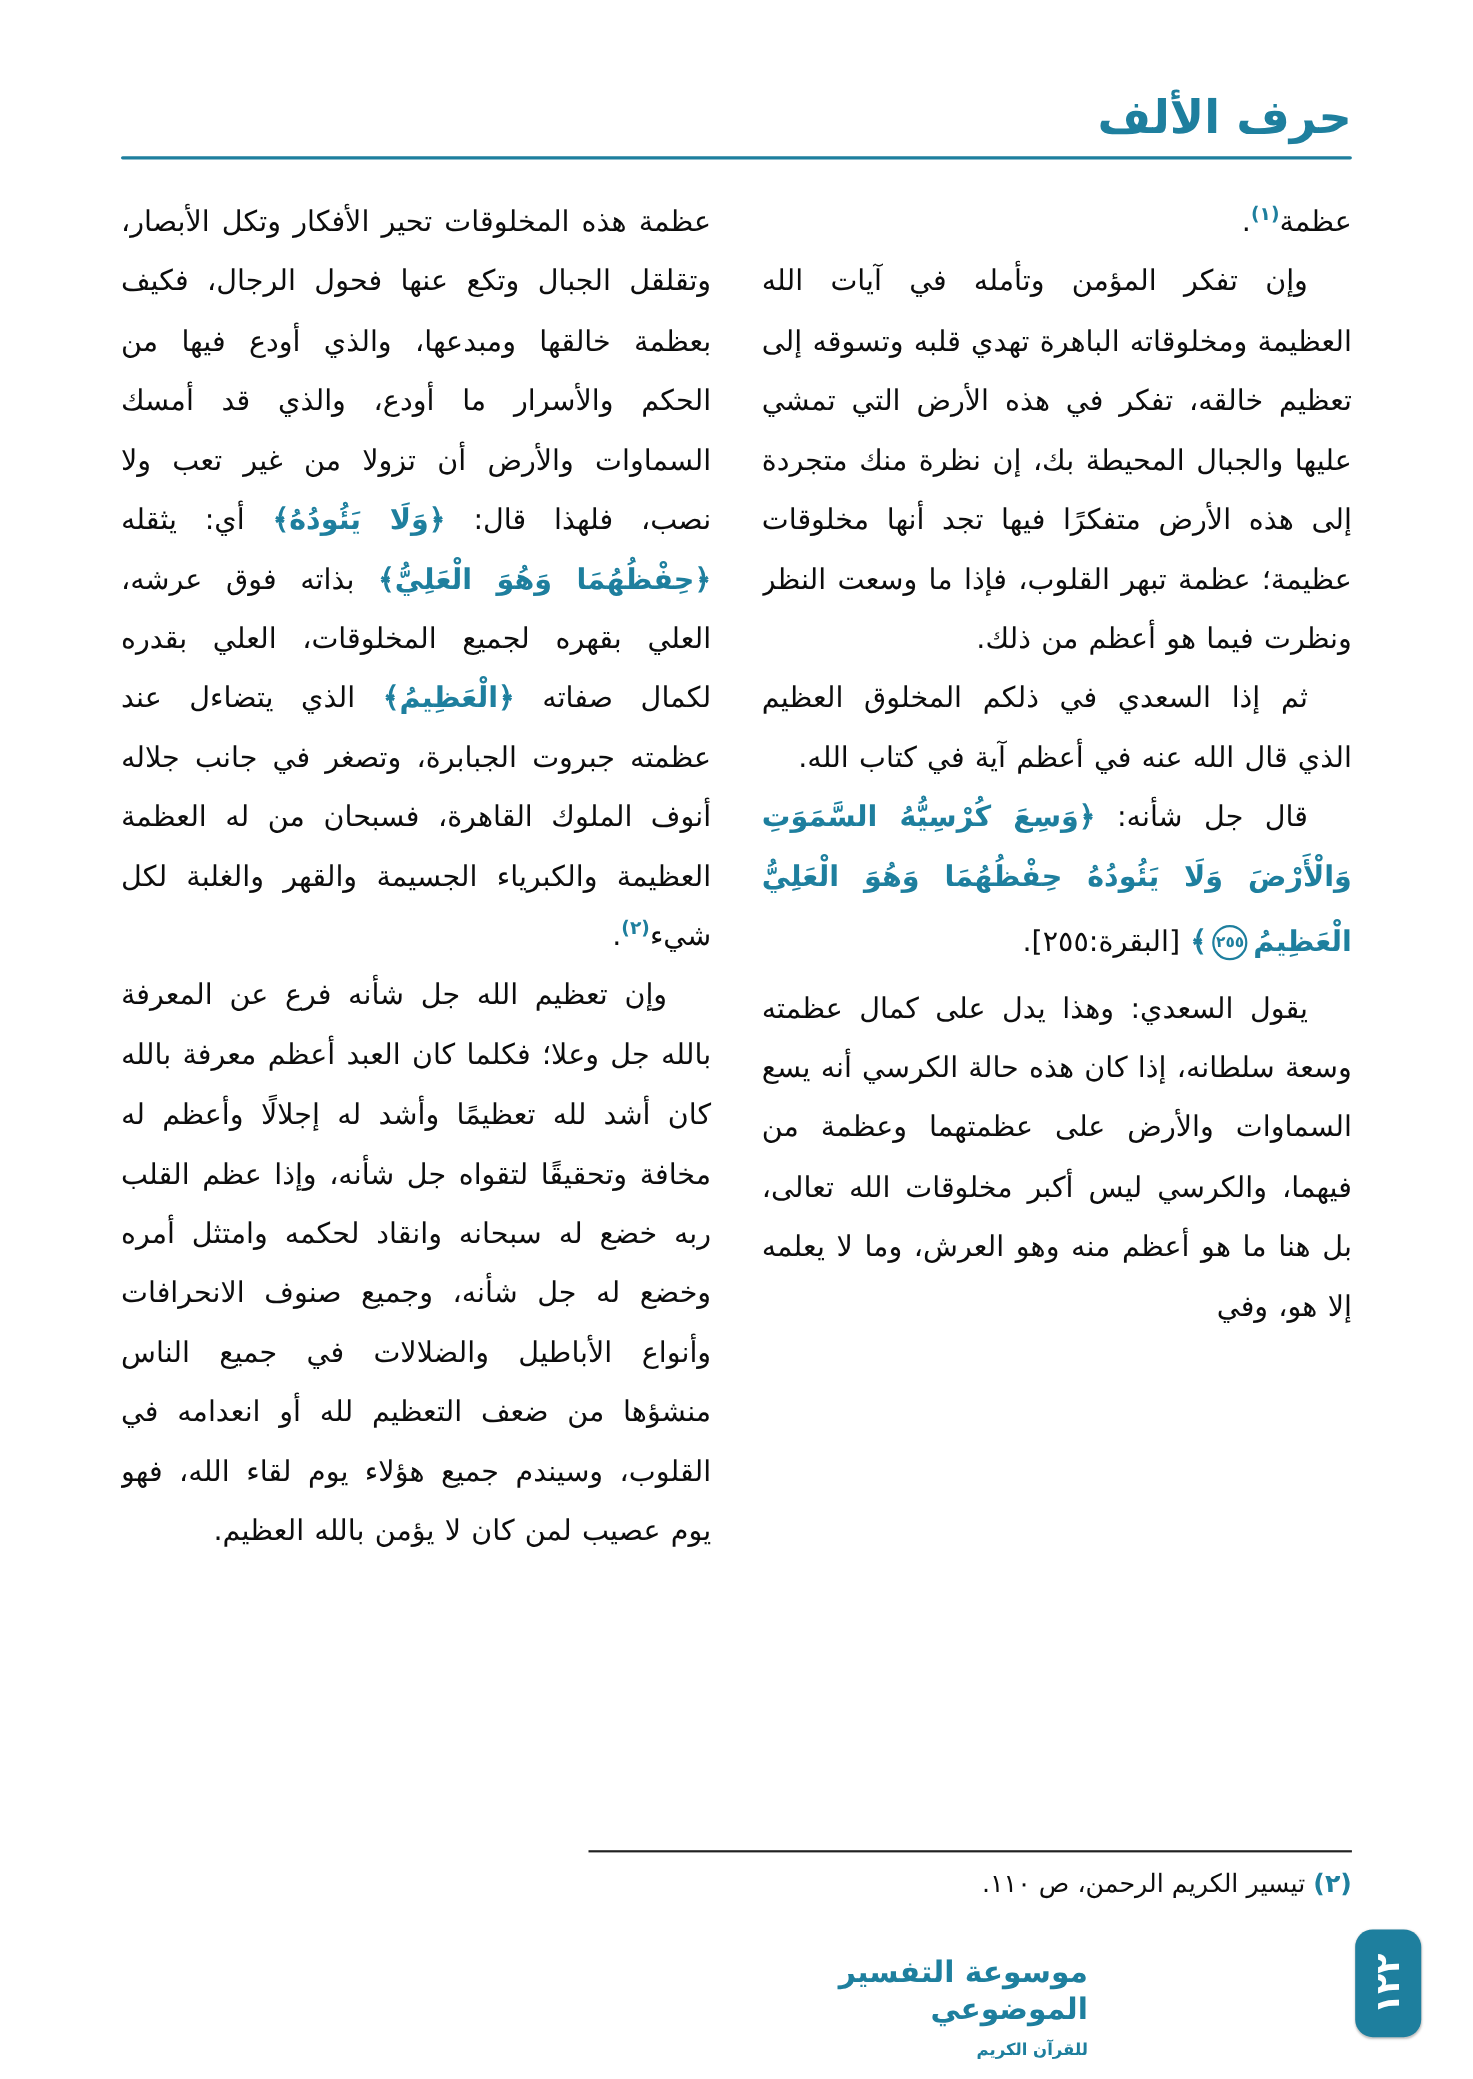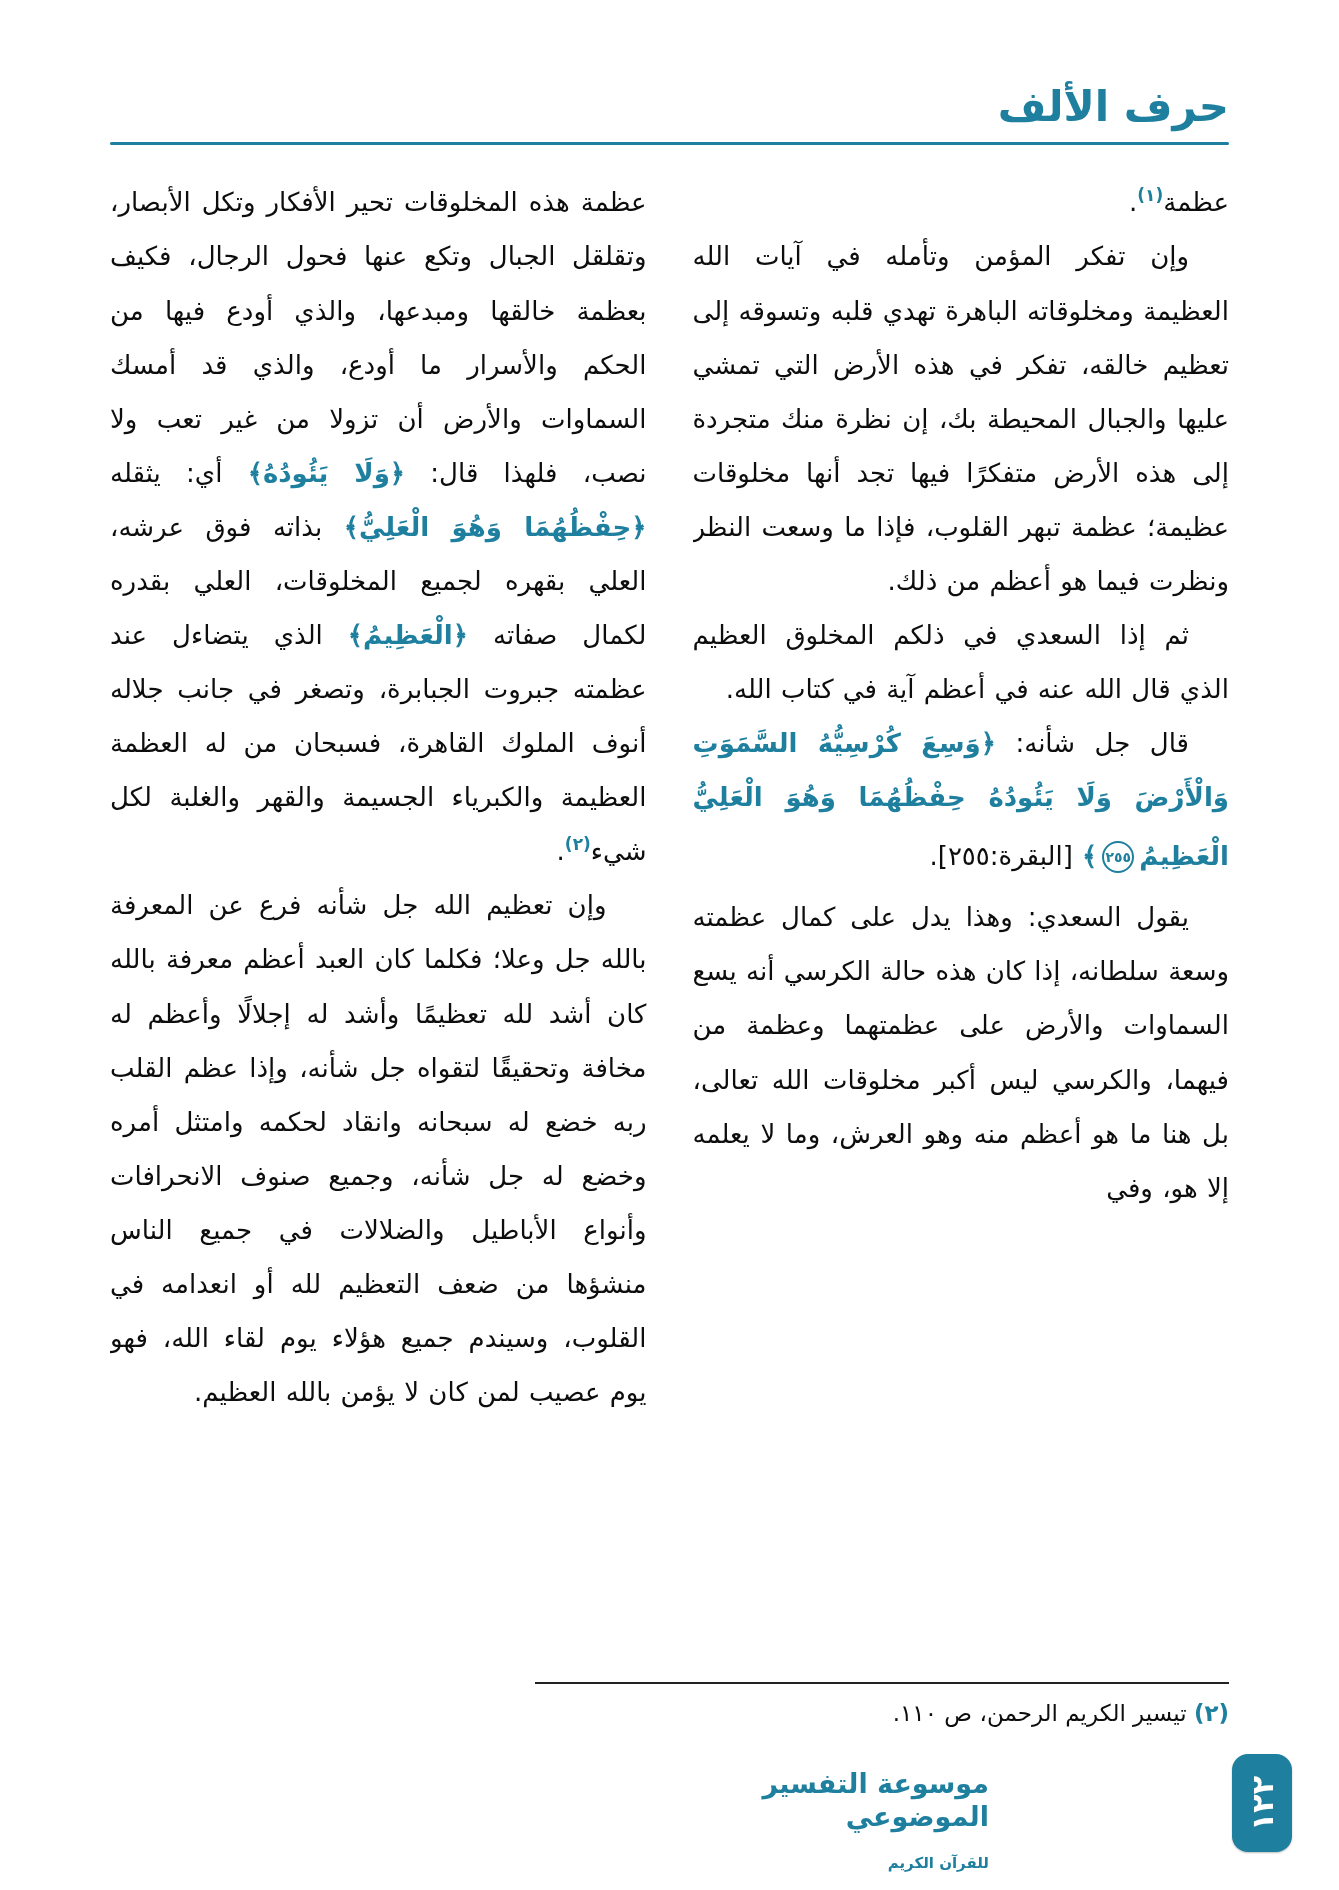--- a/index.html
+++ b/index.html
@@ -56,21 +56,21 @@
   .fn-rule { width:62%; border-top:2px solid #222; margin-bottom:12px; }
   .fn-text { font-size:23px; line-height:1.5; text-align:right; }
   .fn-marker { color:var(--accent); font-weight:bold; }
 
   
   .logo {
     position:absolute; bottom:18px; right:350px; width:290px;
     text-align:right; color:var(--accent);
   }
   .logo-line1 { font-size:27px; font-weight:bold; line-height:1.25; }
-  .logo-line2 { font-size:15px; font-weight:bold; margin-top:20px; letter-spacing:1px; }
+  .logo-line2 { font-size:15px; font-weight:bold; margin-top:10px; letter-spacing:1px; }
 
   .page-number-pill {
     position:absolute; bottom:38px; left:auto; right:47px;
     width:60px; height:98px;
     background:var(--accent); border-radius:16px;
     display:flex; align-items:center; justify-content:center;
     box-shadow:0 1px 2px rgba(0,0,0,0.25);
   }
   .page-number-pill span {
     color:#ffffff; font-size:30px; font-weight:bold;

